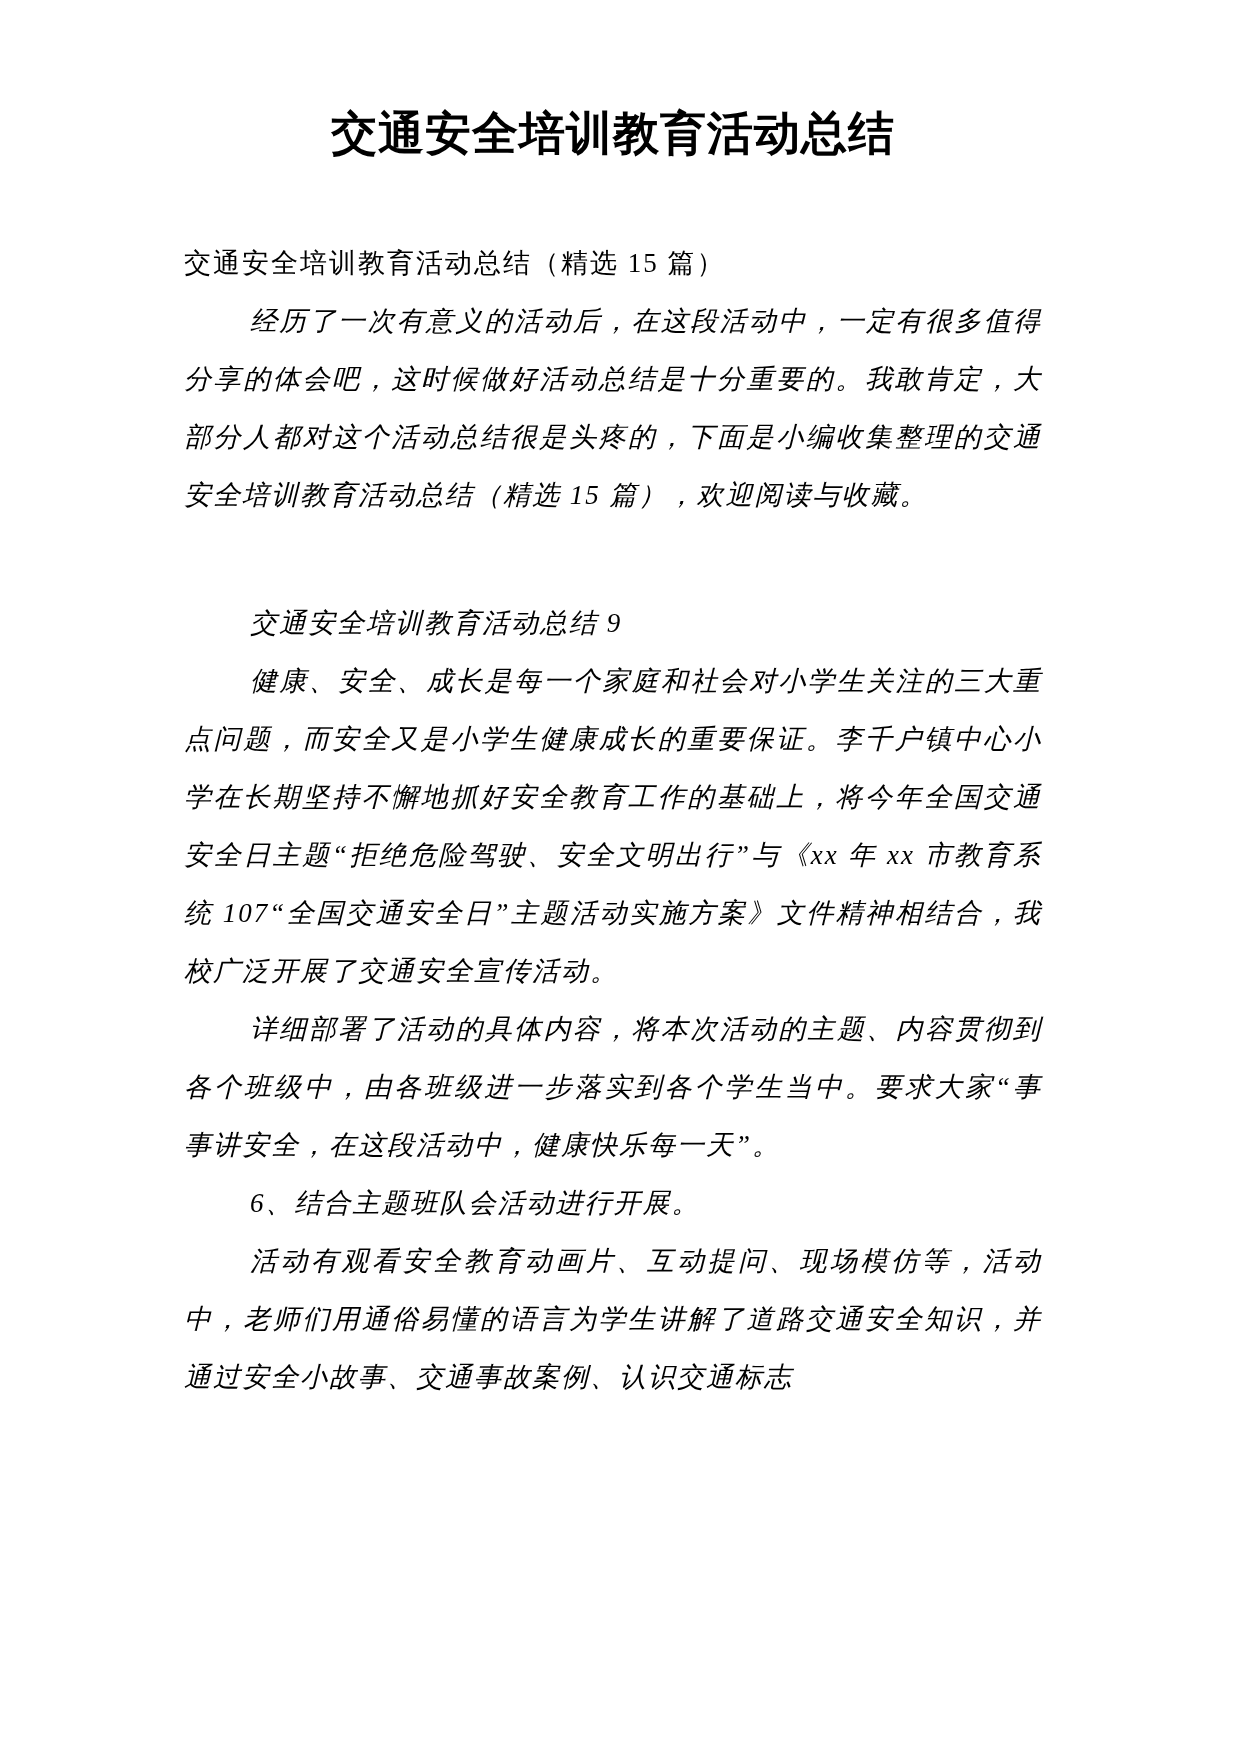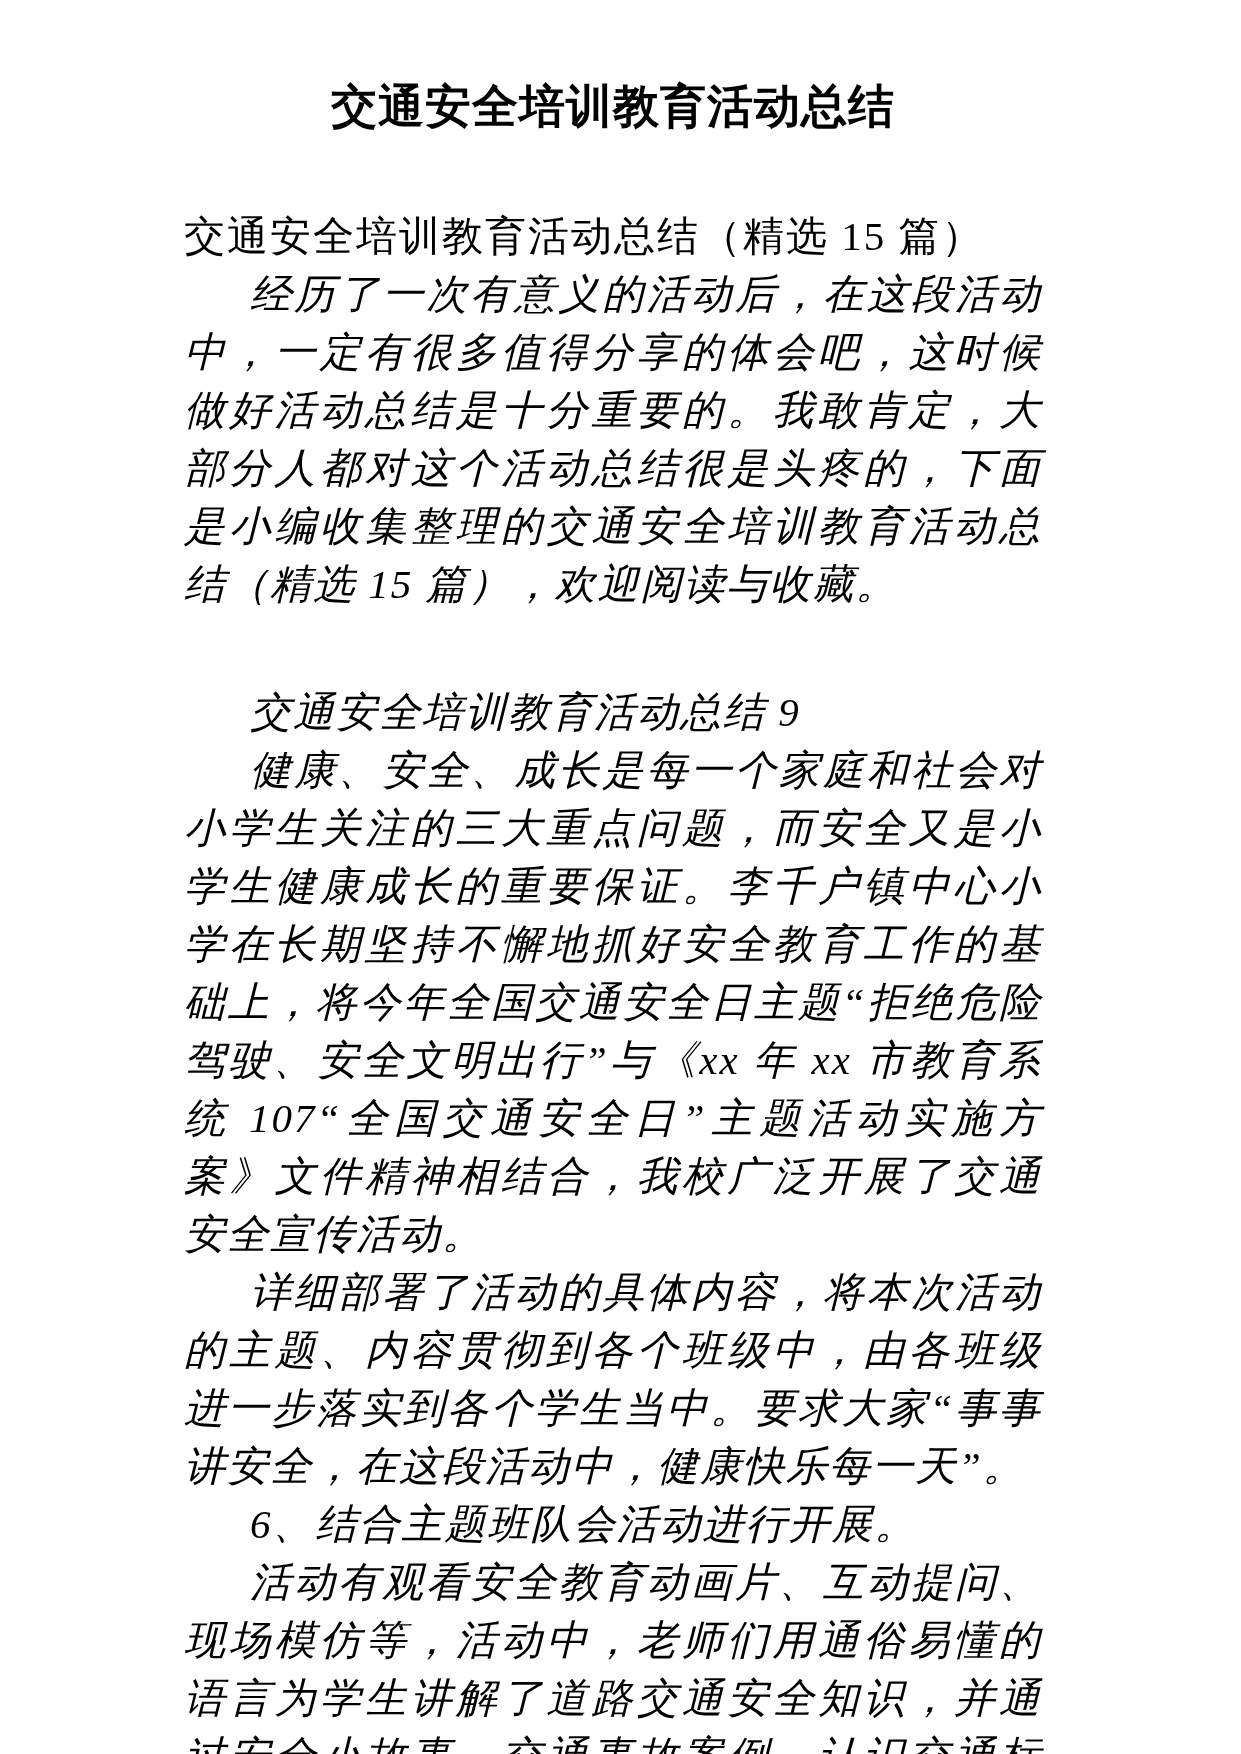--- a/index.html
+++ b/index.html
@@ -17,34 +17,34 @@
     color: #000000;
   }
   .content {
     position: absolute;
     left: 184px;
     top: 0;
     width: 858px;
   }
   .doc-title {
     margin: 0;
-    padding-top: 79px;
+    padding-top: 106px;
     font-size: 46px;
     line-height: 56px;
     font-weight: 700;
     text-align: center;
     letter-spacing: 1px;
     color: #000000;
   }
   .body-text {
     margin-top: 72px;
   }
   .para {
     margin: 0;
-    font-size: 41px;
+    font-size: 27px;
     line-height: 58px;
     letter-spacing: 2px;
     text-align: justify;
     text-justify: inter-character;
     color: #000000;
     word-break: break-all;
     overflow-wrap: break-word;
   }
   .para.indent {
     text-indent: 66px;

